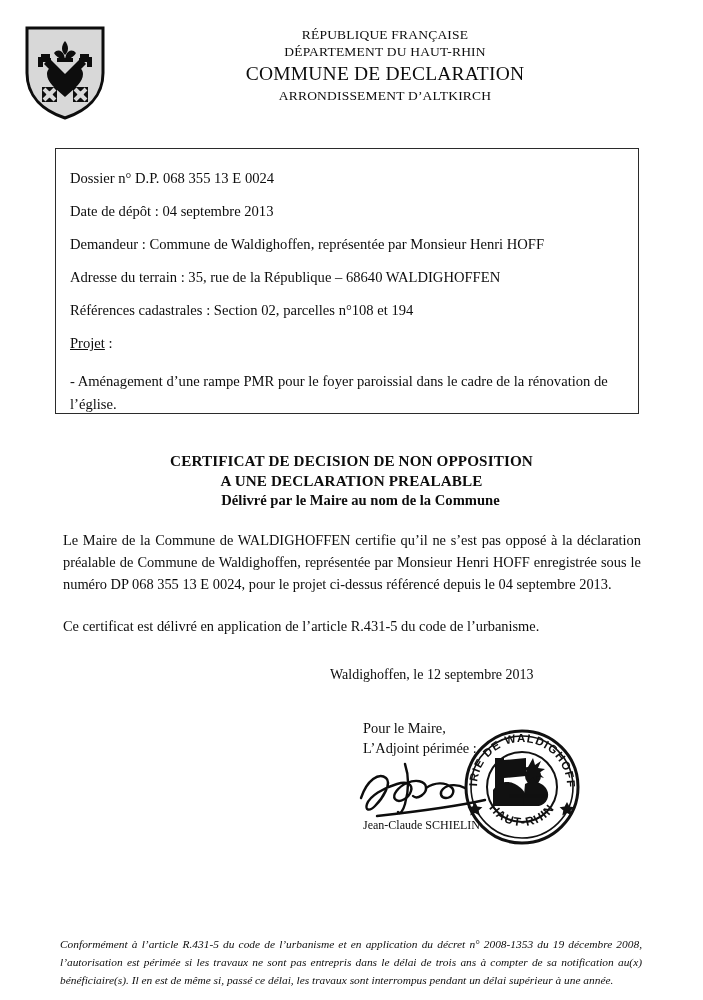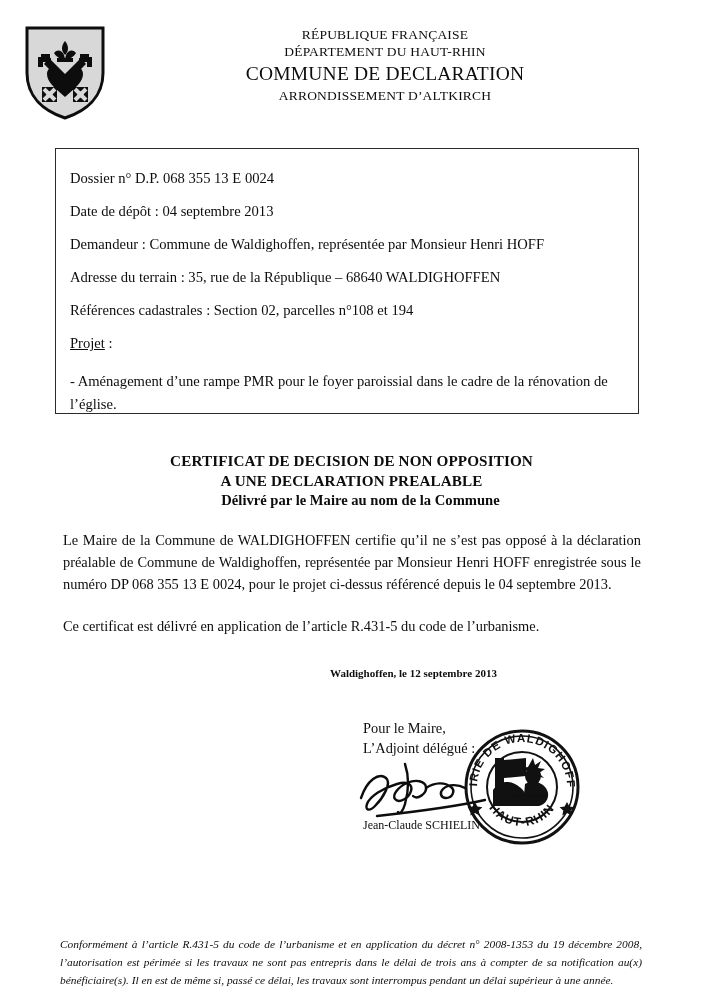--- a/index.html
+++ b/index.html
@@ -115,23 +115,22 @@
   }
   .body-para.last {
     margin-bottom: 16px;
   }
 
   
   .date-line {
     position: absolute;
     left: 330px;
     top: 667px;
-    font-size: 11px;
+    font-size: 14px;
     white-space: nowrap;
-    font-weight: bold;
   }
 
   
   .sig-block {
     position: absolute;
     left: 363px;
     top: 718px;
     width: 320px;
     height: 135px;
   }
@@ -267,21 +266,21 @@
   <div class="body-block">
     <p class="body-para">Le Maire de la Commune de WALDIGHOFFEN certifie qu’il ne s’est pas opposé à la déclaration préalable de Commune de Waldighoffen, représentée par Monsieur Henri HOFF enregistrée sous le numéro DP 068 355 13 E 0024, pour le projet ci-dessus référencé depuis le 04 septembre 2013.</p>
     <p class="body-para last">Ce certificat est délivré en application de l’article R.431-5 du code de l’urbanisme.</p>
   </div>
 
   <div class="date-line">Waldighoffen, le 12 septembre 2013</div>
 
   <div class="sig-block">
 
     <div class="sig-lead">Pour le Maire,</div>
-    <div class="sig-lead">L’Adjoint délégué :</div>
+    <div class="sig-lead">L’Adjoint périmée :</div>
 
     <div class="signature-mark">
       <svg viewBox="0 0 190 72" width="190" height="72">
         <g fill="none" stroke="#0d0d0d" stroke-width="2.4" stroke-linecap="round">
           <path d="M8 44 C14 26 26 18 33 24 C39 29 30 44 22 52 C16 58 12 56 14 50
                    C17 42 30 34 44 30 C54 27 60 30 58 37 C56 44 46 50 42 45
                    C39 41 45 33 54 29 C63 25 72 27 73 33 C74 40 64 46 60 42"></path>
           <path d="M52 10 C56 22 56 36 52 50 C50 57 47 61 45 58"></path>
           <path d="M73 34 C82 28 92 28 98 33 C103 37 99 44 93 44 C88 44 86 39 90 35
                    C95 30 105 30 112 34"></path>

